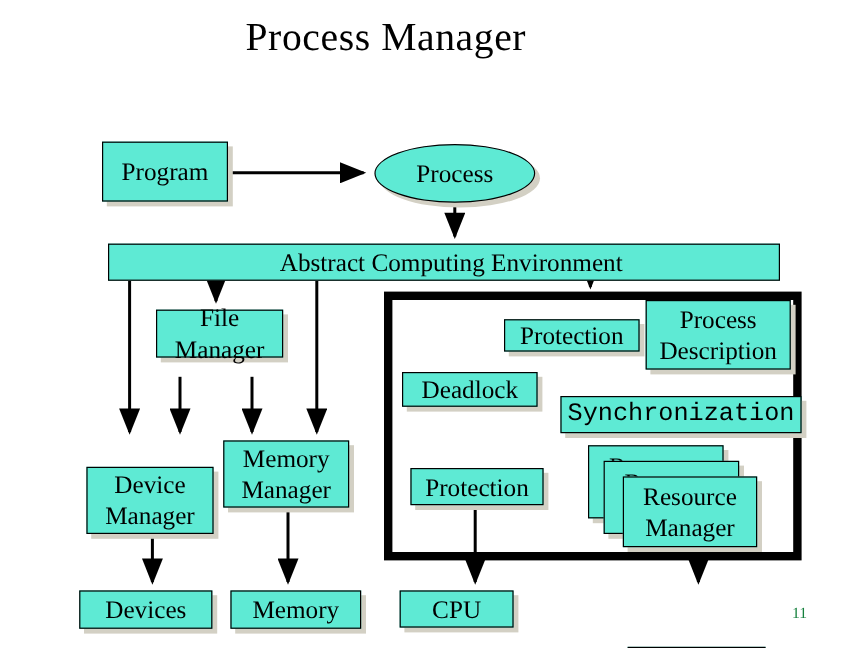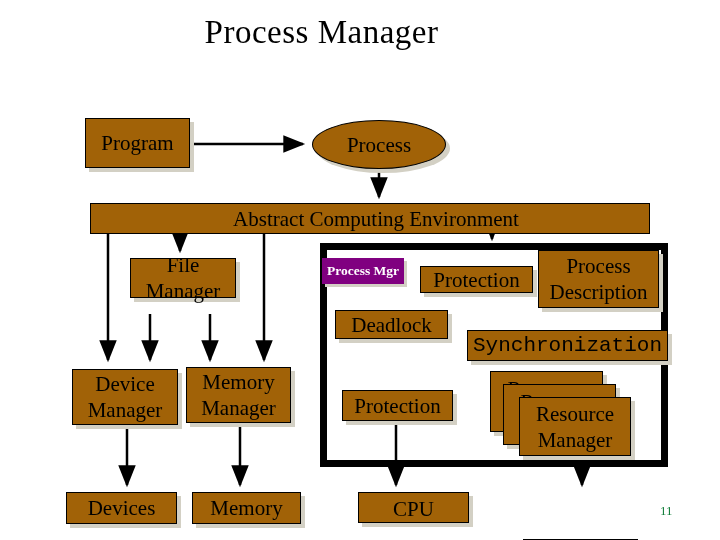--- a/index.html
+++ b/index.html
@@ -6,21 +6,21 @@
   .slide{
     position:relative;width:720px;height:540px;background:#ffffff;
     font-family:"Liberation Serif","DejaVu Serif",serif;color:#000;
     overflow:hidden;margin:0 auto;
   }
   .title{
     position:absolute;top:14px;left:0;width:609px;text-align:center;
     font-size:33px;letter-spacing:0.5px;margin-left:17px;
   }
   .node{
-    position:absolute;box-sizing:border-box;background:#a16207;
+    position:absolute;box-sizing:border-box;background:#5eead4;
     border:1.6px solid #000;display:flex;flex-direction:column;
     align-items:center;justify-content:center;text-align:center;
     font-size:21px;line-height:26px;
     box-shadow:4px 4px 0 var(--shadow);z-index:3;
   }
   .noshadow{box-shadow:none;}
   .ellipse{border-radius:50%;border-width:1.4px;}
   .container-box{
     position:absolute;box-sizing:border-box;border:7px solid #000;
     background:transparent;z-index:1;
@@ -71,23 +71,20 @@
   </div>
 
   <div class="node ellipse" style="left:312px;top:120px;width:134px;height:49px;">
     <span>Process</span>
   </div>
 
   <div class="node noshadow" style="left:90px;top:203px;width:560px;height:31px;font-size:21px;padding-left:12px;">
     <span>Abstract Computing Environment</span>
   </div>
 
-  <div class="accent-tag" style="left:322px;top:258px;width:82px;height:26px;">
-    <span>Process Mgr</span>
-  </div>
 
   <div class="node" style="left:420px;top:266px;width:113px;height:27px;">
     <span>Protection</span>
   </div>
 
   <div class="node" style="left:538px;top:250px;width:121px;height:58px;">
     <span>Process</span>
     <span>Description</span>
   </div>
 
@@ -114,39 +111,39 @@
   <div class="node" style="left:519px;top:397px;width:112px;height:59px;">
     <span>Resource</span>
     <span>Manager</span>
   </div>
 
   <div class="node" style="left:130px;top:258px;width:106px;height:40px;">
     <span>File</span>
     <span>Manager</span>
   </div>
 
-  <div class="node" style="left:72px;top:369px;width:106px;height:56px;">
+  <div class="node" style="left:72px;top:389px;width:106px;height:56px;">
     <span>Device</span>
     <span>Manager</span>
   </div>
 
   <div class="node" style="left:186px;top:367px;width:105px;height:56px;">
     <span>Memory</span>
     <span>Manager</span>
   </div>
 
   <div class="node" style="left:66px;top:492px;width:111px;height:32px;">
     <span>Devices</span>
   </div>
 
   <div class="node" style="left:192px;top:492px;width:109px;height:32px;">
     <span>Memory</span>
   </div>
 
-  <div class="node" style="left:358px;top:492px;width:111px;height:31px;justify-content:flex-end;">
+  <div class="node" style="left:333px;top:492px;width:95px;height:31px;">
     <span>CPU</span>
   </div>
 
   <div class="node" style="left:523px;top:491px;width:115px;height:32px;margin-top:48px;">
     <span>Other H/W</span>
   </div>
 
   <div class="page-num">11</div>
 
 </div>

